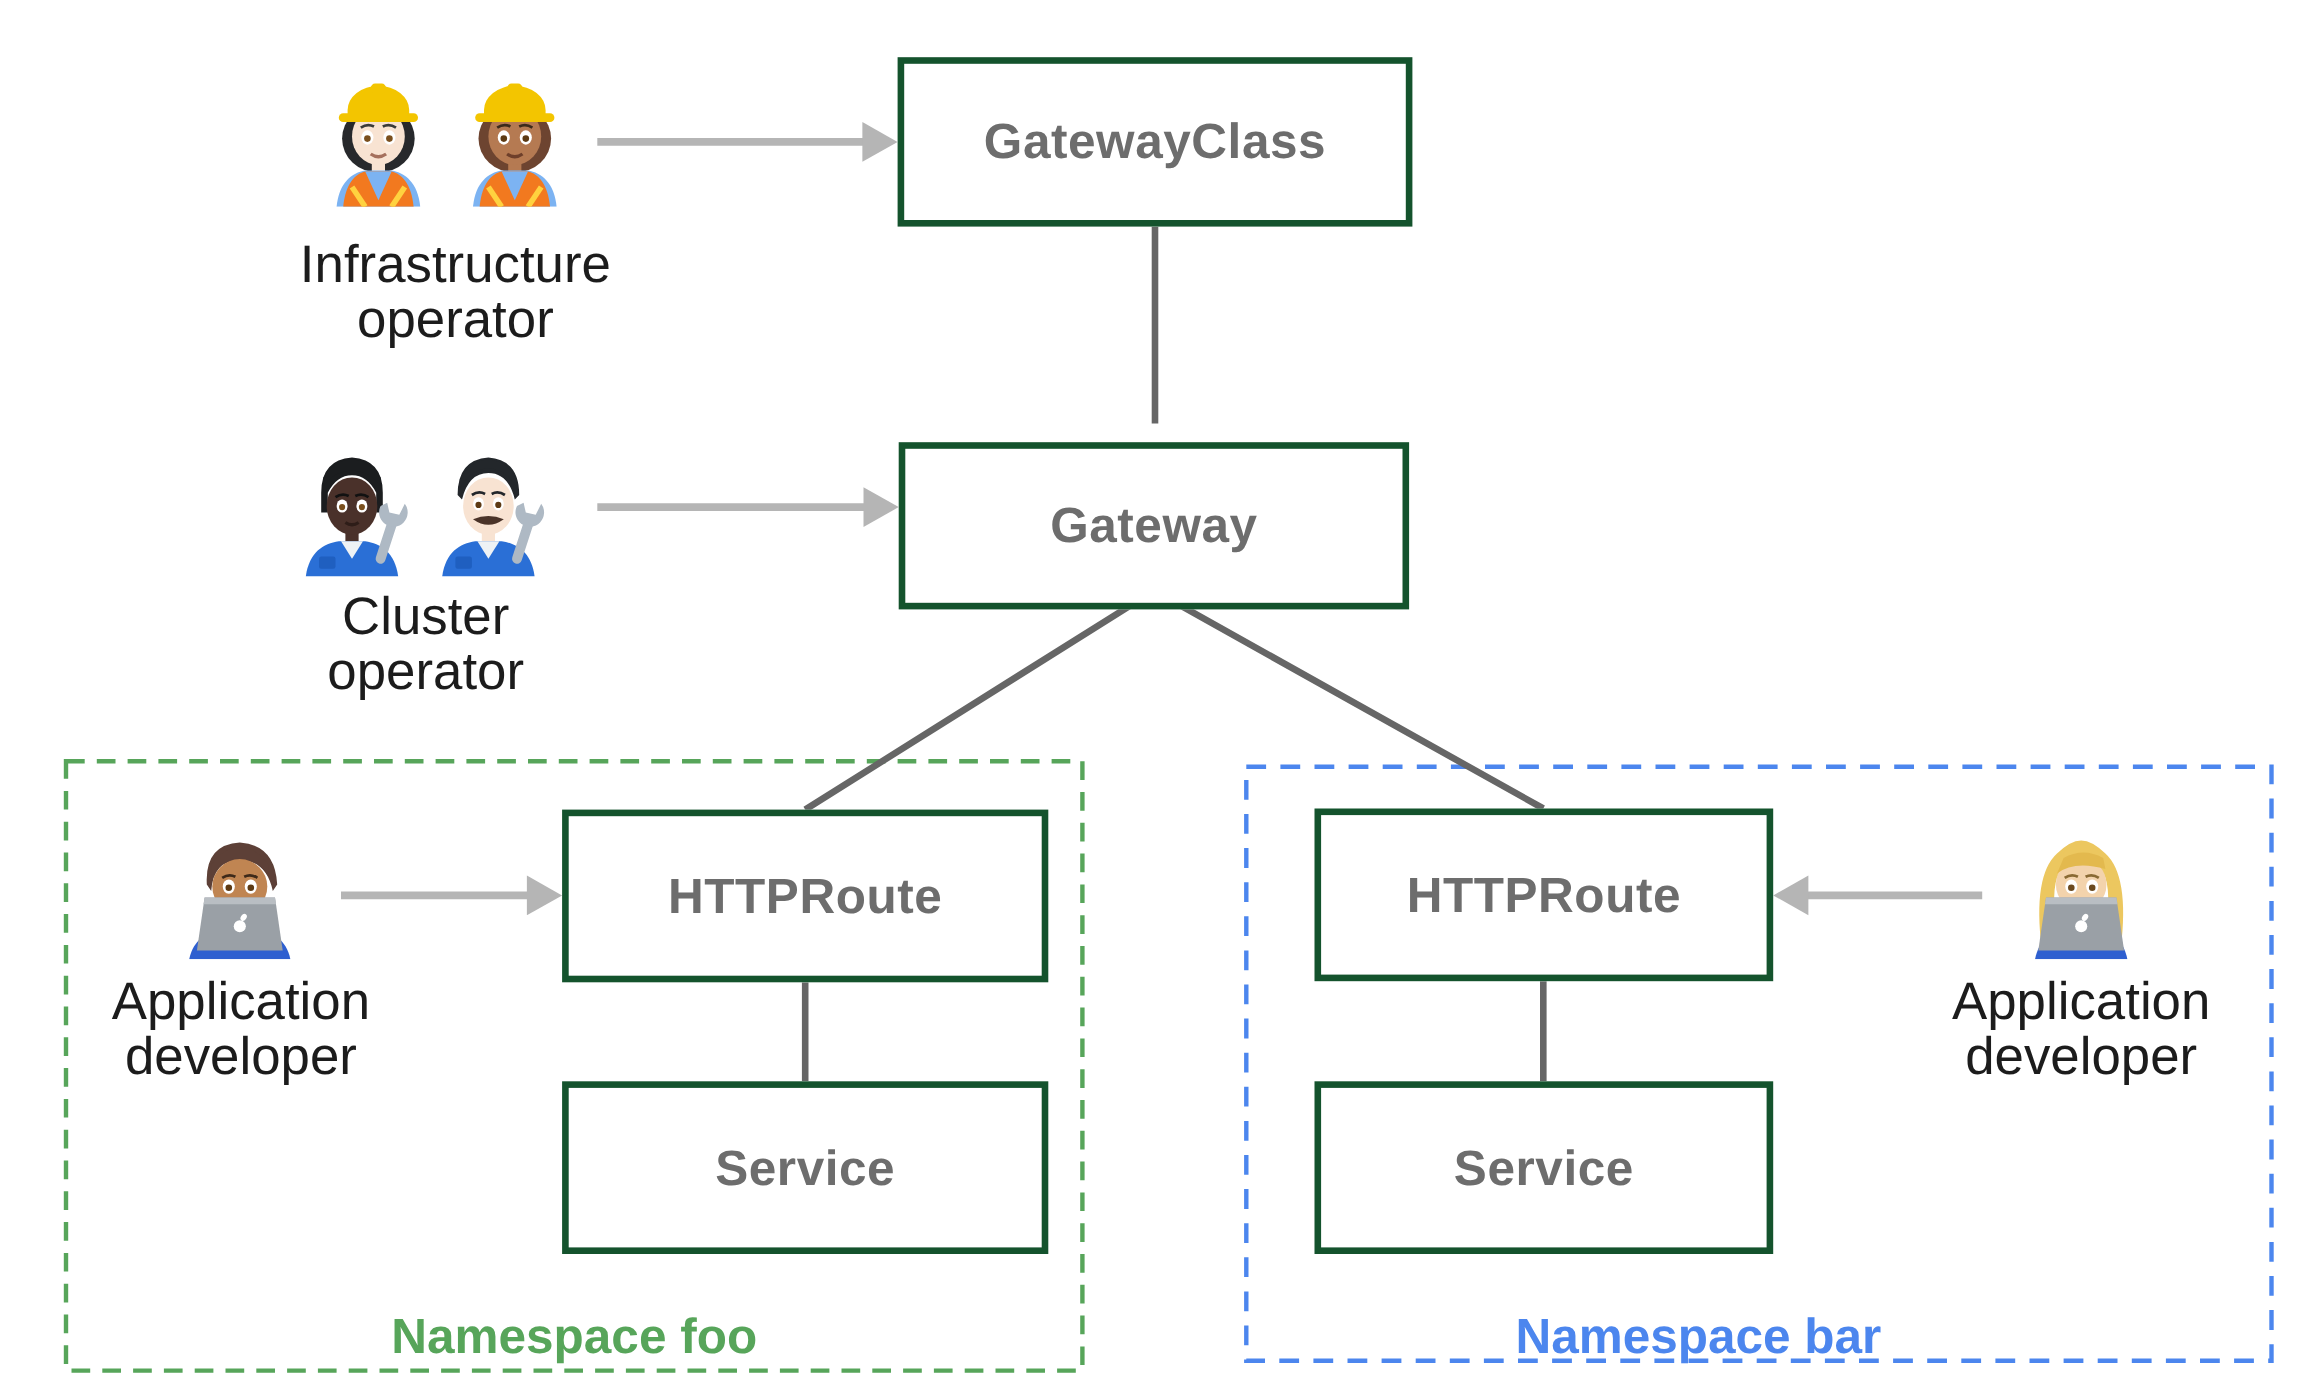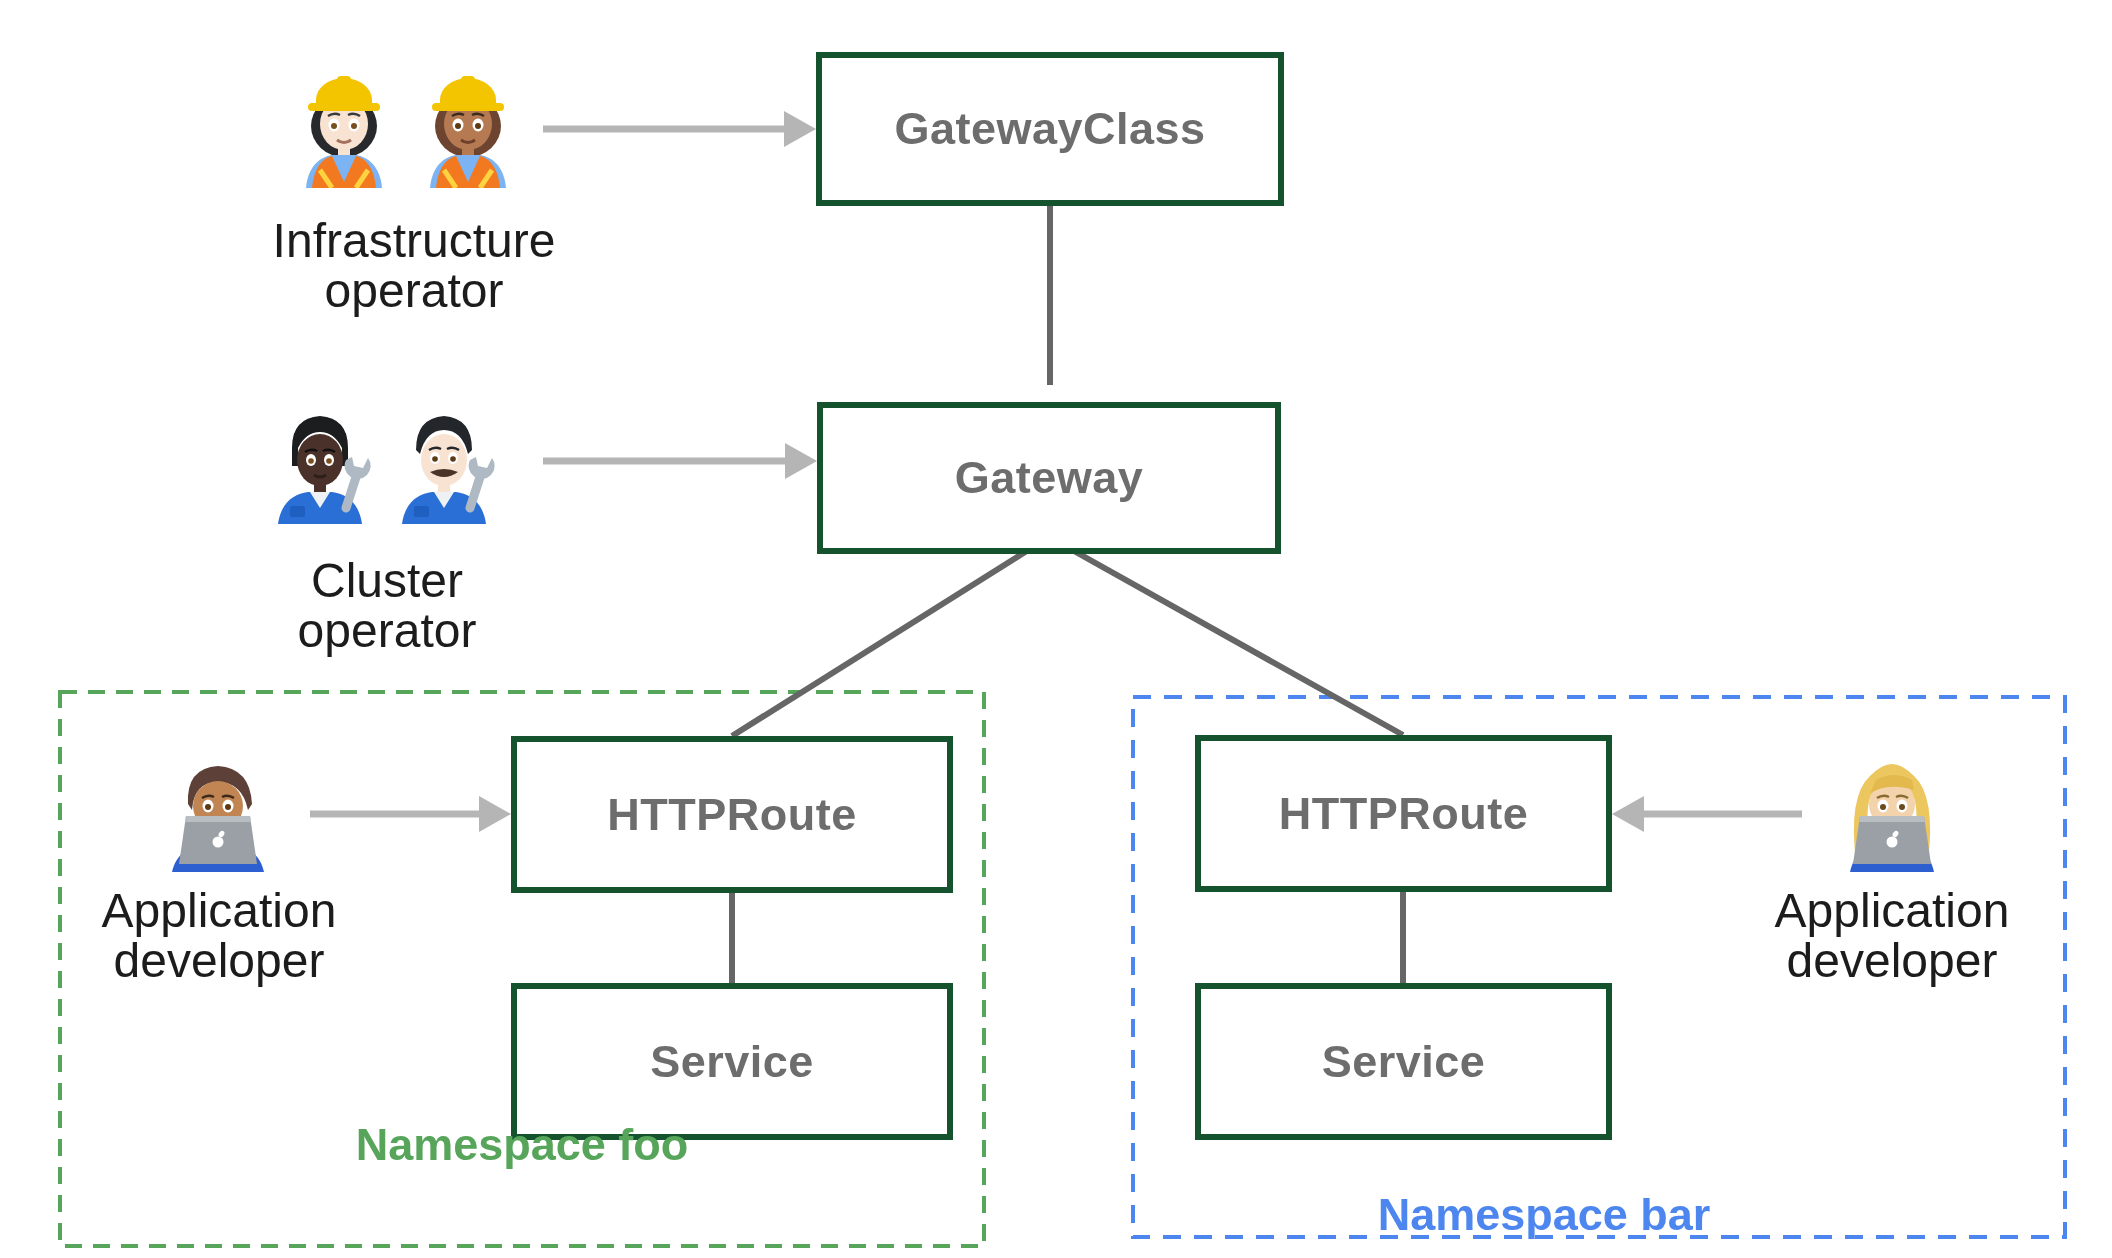--- a/index.html
+++ b/index.html
@@ -186,29 +186,29 @@
     <polygon points="22,62 86,62 93,110 15,110" fill="#9aa0a6"></polygon>
     <polygon points="22,62 86,62 87,68 21,68" fill="#b9bec3"></polygon>
     <circle cx="54" cy="88" r="5.5" fill="#ffffff"></circle>
     <ellipse cx="57.5" cy="80" rx="2.5" ry="3.5" fill="#ffffff" transform="rotate(35 57.5 80)"></ellipse>
   </svg>
 
   <div class="actor-label" style="left:234px;top:216px;">
     <div>Infrastructure</div>
     <div>operator</div>
   </div>
-  <div class="actor-label" style="left:207px;top:556px;">
+  <div class="actor-label" style="left:207px;top:536px;">
     <div>Cluster</div>
     <div>operator</div>
   </div>
   <div class="actor-label" style="left:39px;top:886px;">
     <div>Application</div>
     <div>developer</div>
   </div>
   <div class="actor-label" style="left:1712px;top:886px;">
     <div>Application</div>
     <div>developer</div>
   </div>
 
-  <div class="ns-label foo" style="left:60px;top:1122px;width:924px;">Namespace foo</div>
+  <div class="ns-label foo" style="left:60px;top:1192px;width:924px;">Namespace foo</div>
   <div class="ns-label bar" style="left:1078px;top:1192px;width:932px;">Namespace bar</div>
 
 </div>
 
 </body></html>

